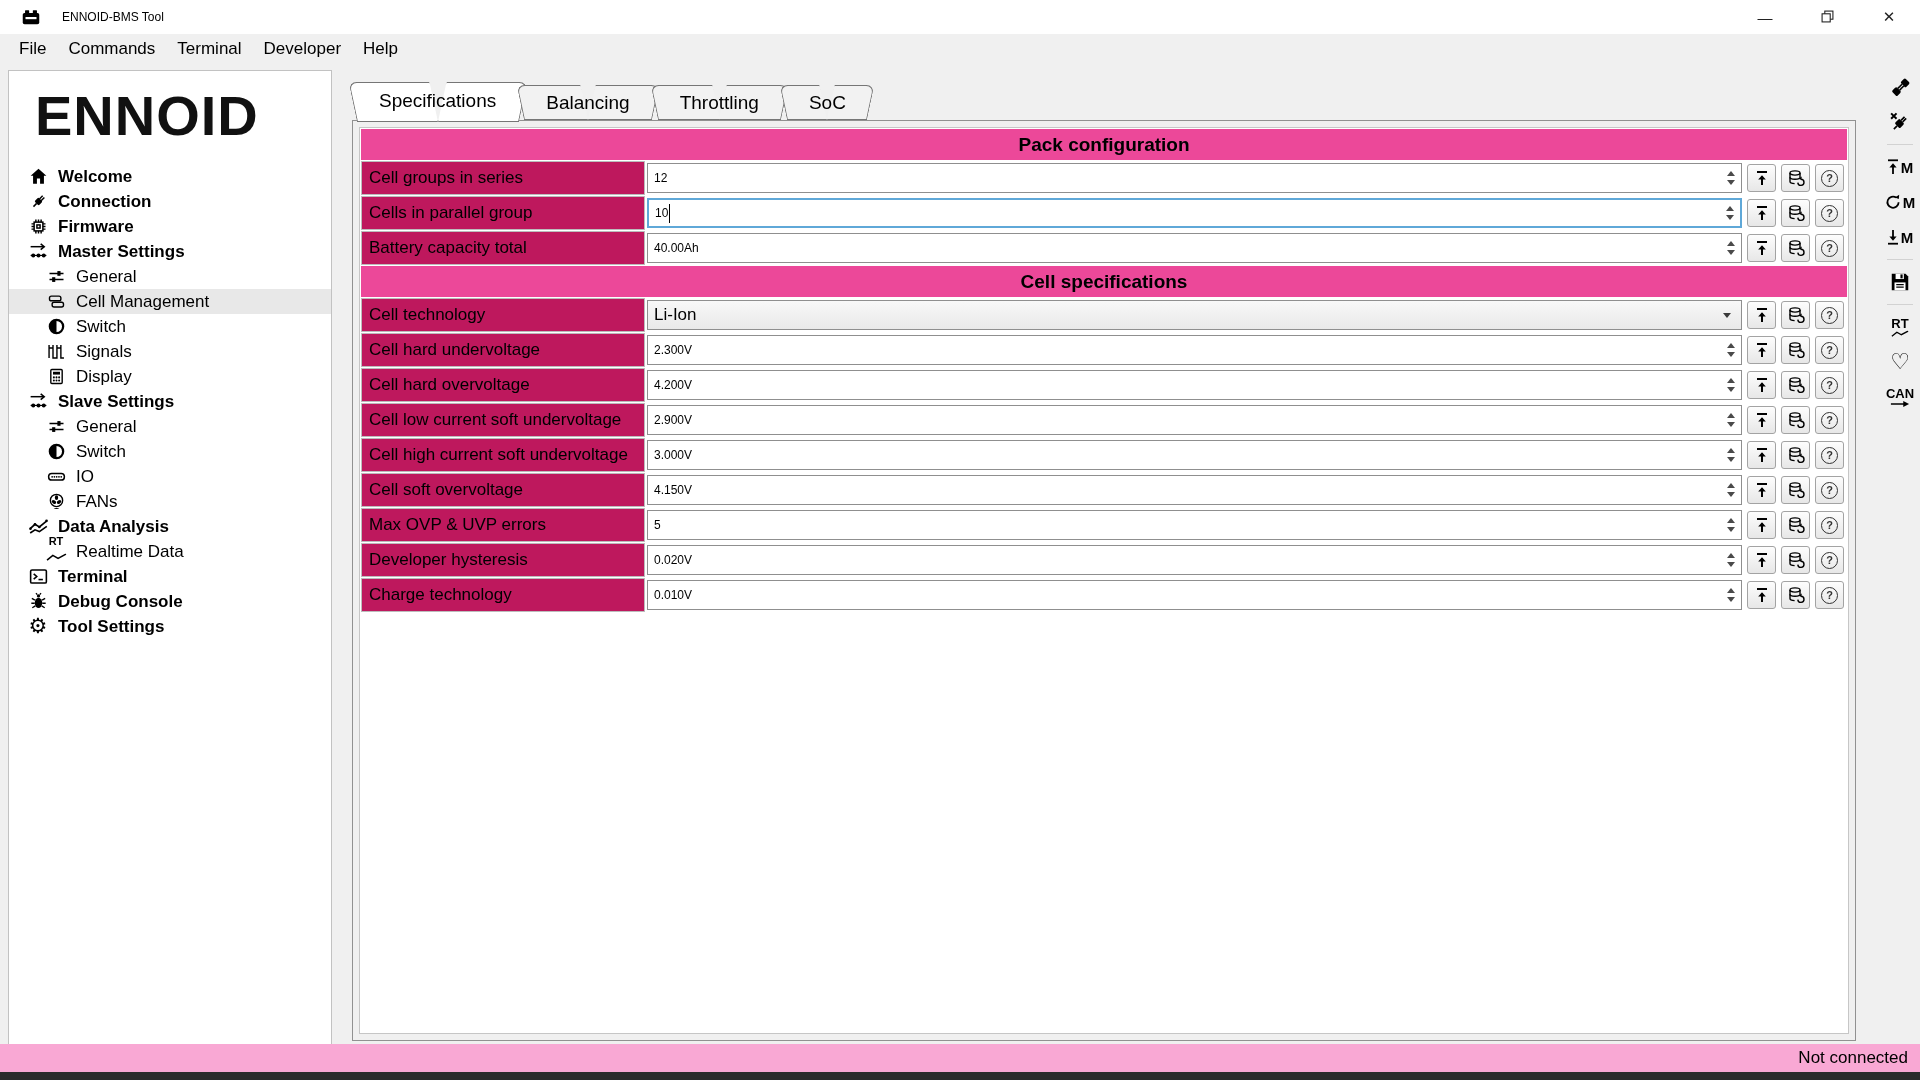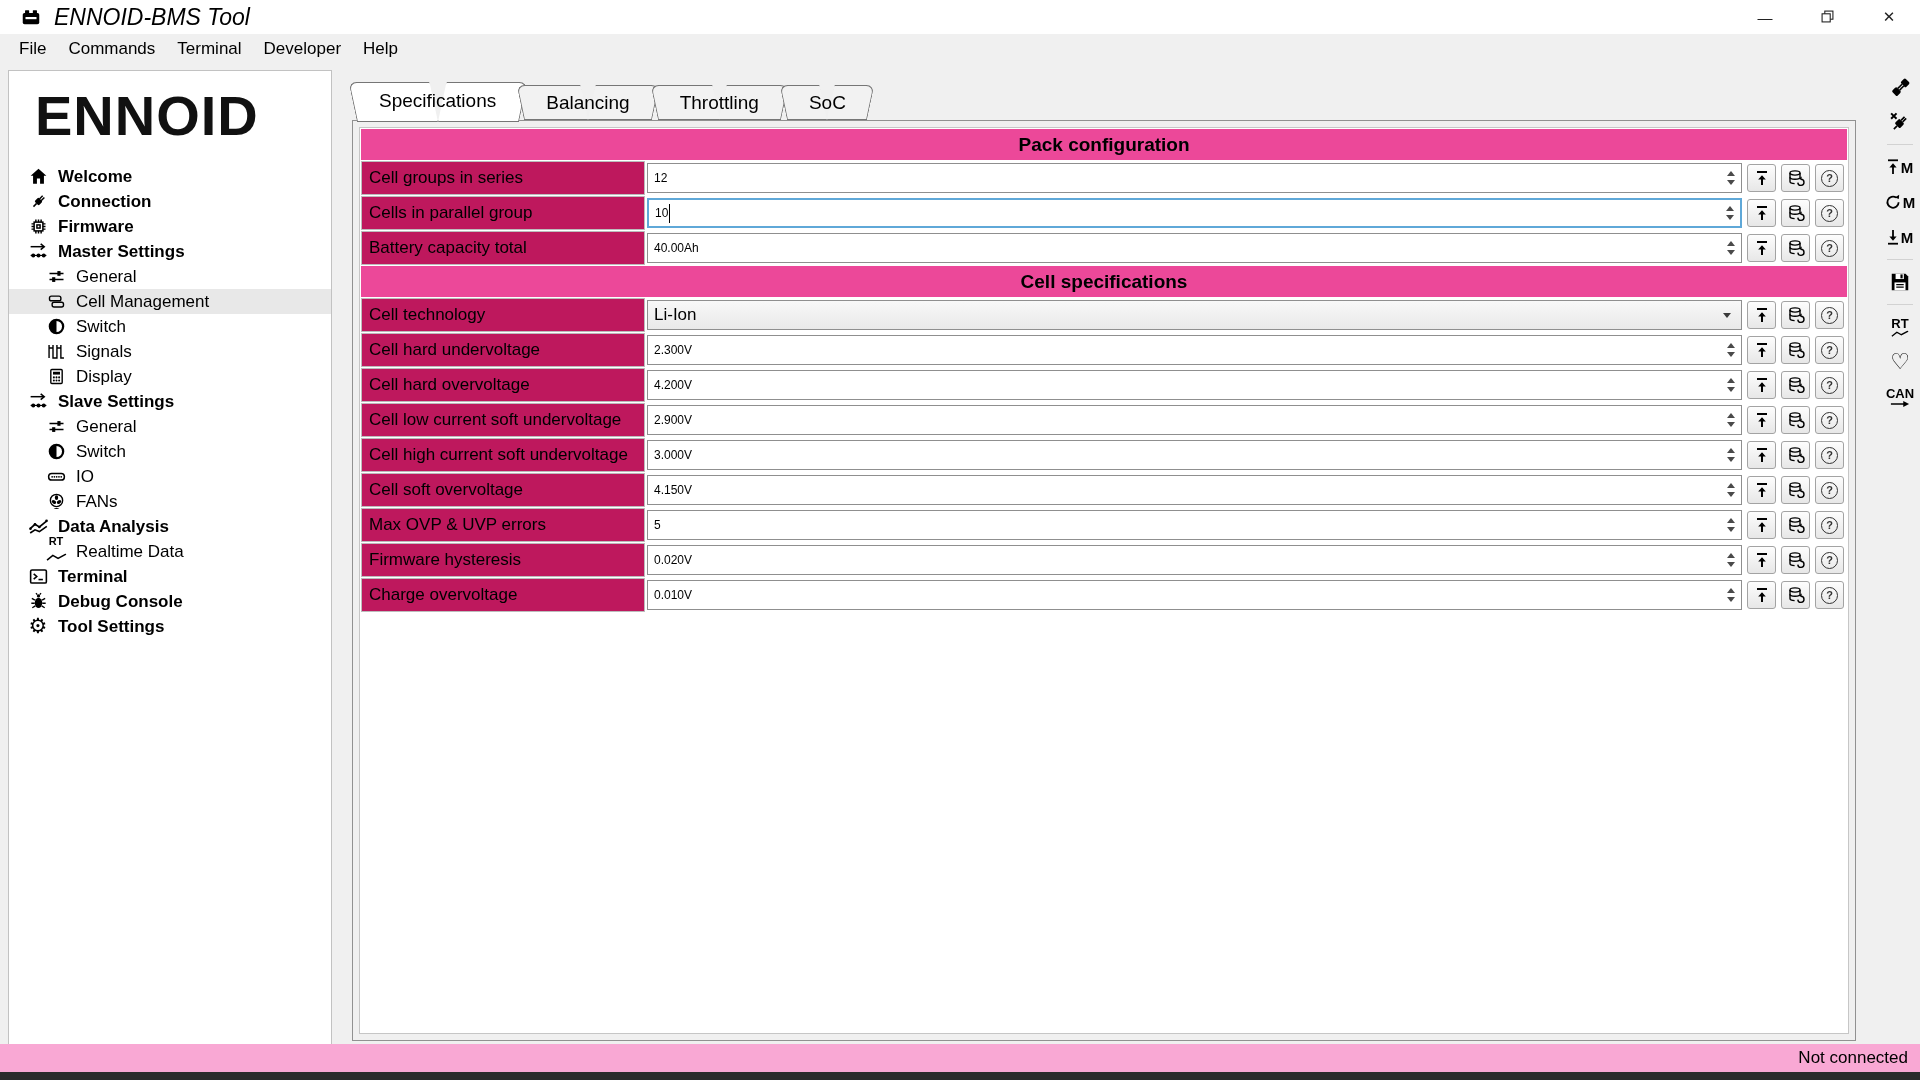--- a/index.html
+++ b/index.html
@@ -2,21 +2,21 @@
 <html><head>
 <meta charset="utf-8">
 <style>
   * { box-sizing:border-box; margin:0; padding:0; }
   html,body { width:1920px; height:1080px; overflow:hidden; }
   body { font-family:"Liberation Sans","DejaVu Sans",sans-serif; background:#f0f0f0; color:#000; cursor:default; }
 
   
   .titlebar { position:absolute; top:0; left:0; right:0; height:34px; background:#fff; display:flex; align-items:center; }
   .title-icon { width:24px; height:24px; margin-left:20px; display:flex; align-items:center; }
-  .title-text { margin-left:10px; font-size:23px;font-style:italic; }
+  .title-text { margin-left:18px; font-size:12px; }
   .win-controls { margin-left:auto; display:flex; height:100%; }
   .win-btn { width:62px; height:100%; display:flex; align-items:center; justify-content:center; font-size:15px; color:#222; }
 
   
   .menubar { position:absolute; top:34px; left:0; right:0; height:30px; background:#f0f0f0; display:flex; align-items:center; font-size:17px; padding-left:8px; }
   .menu-item { padding:3px 11px; }
 
   
   .sidebar { position:absolute; left:8px; top:70px; width:324px; bottom:34px; background:#fff; border:1px solid #c2c2c2; }
   .logo { font-size:56px; font-weight:bold; letter-spacing:1px; padding:12px 16px 4px 26px; color:#111; }
@@ -728,21 +728,21 @@
               <use href="#sym-db"></use>
             </svg>
           </button>
         <button class="row-btn">
             <span class="help-circle">?</span>
           </button>
       </div>
     </div>
 
     <div class="row">
-      <div class="row-label">Firmware hysteresis</div>
+      <div class="row-label">Developer hysteresis</div>
       <div class="row-widget">
         <div class="field">
             <span>0.020V</span>
             <span class="spin">
               <i class="tu"></i>
               <i class="td"></i>
             </span>
           </div>
         <button class="row-btn">
             <svg viewBox="0 0 18 18">
@@ -754,21 +754,21 @@
               <use href="#sym-db"></use>
             </svg>
           </button>
         <button class="row-btn">
             <span class="help-circle">?</span>
           </button>
       </div>
     </div>
 
     <div class="row">
-      <div class="row-label">Charge overvoltage</div>
+      <div class="row-label">Charge technology</div>
       <div class="row-widget">
         <div class="field">
             <span>0.010V</span>
             <span class="spin">
               <i class="tu"></i>
               <i class="td"></i>
             </span>
           </div>
         <button class="row-btn">
             <svg viewBox="0 0 18 18">

